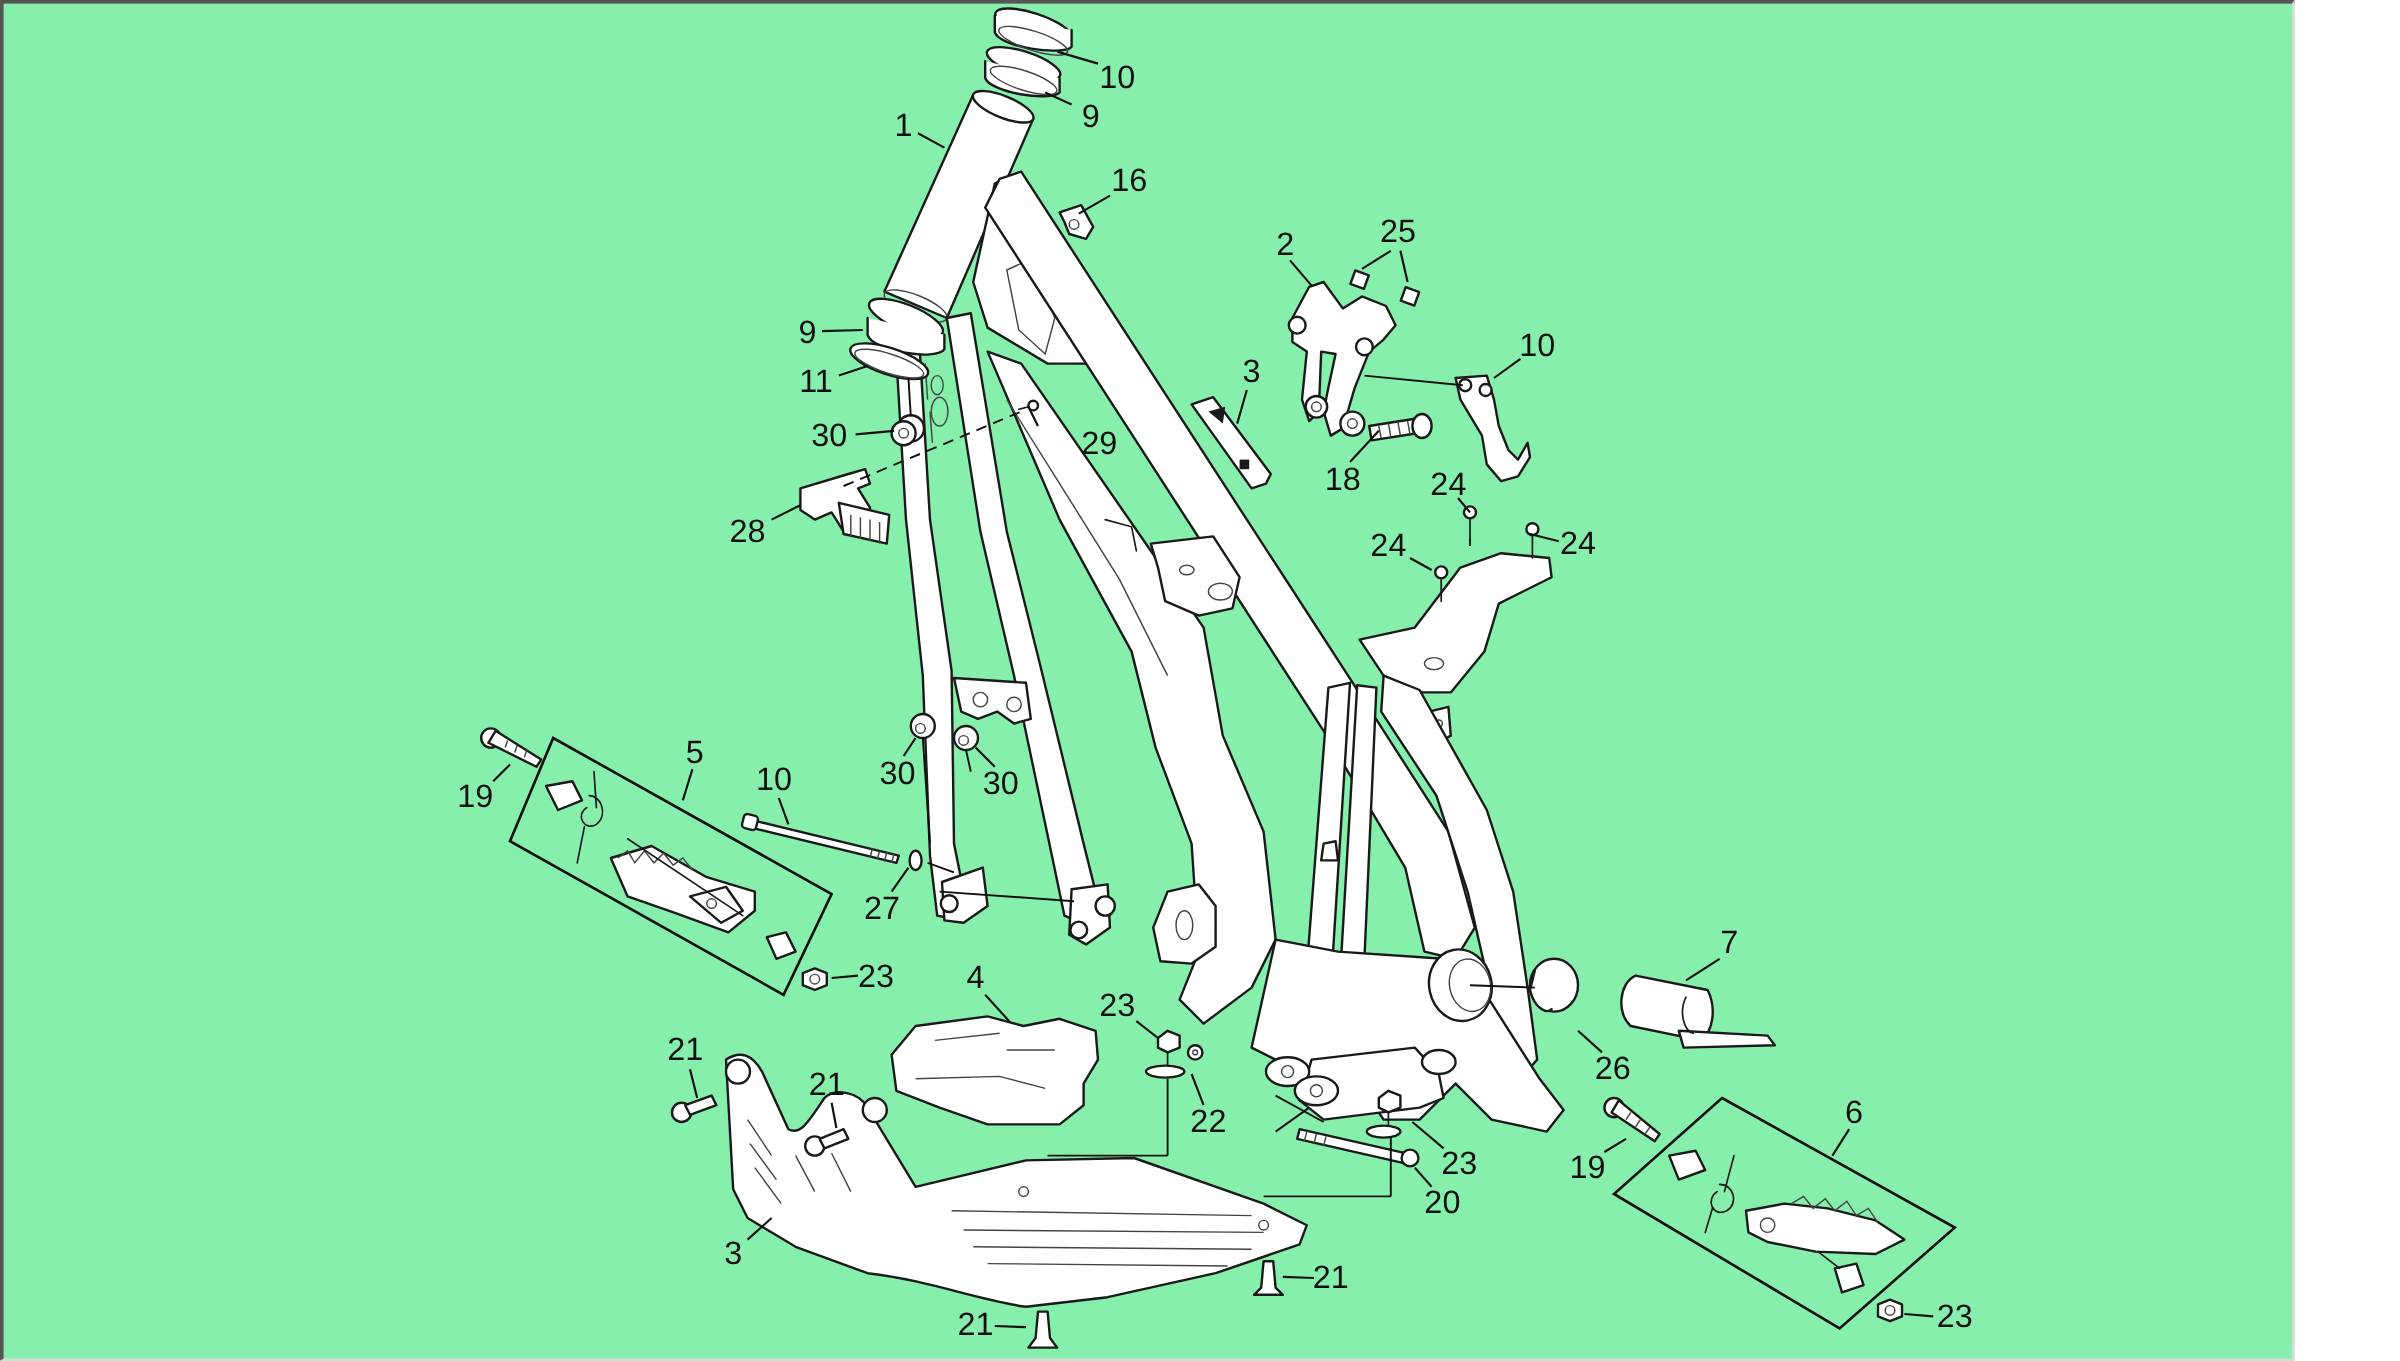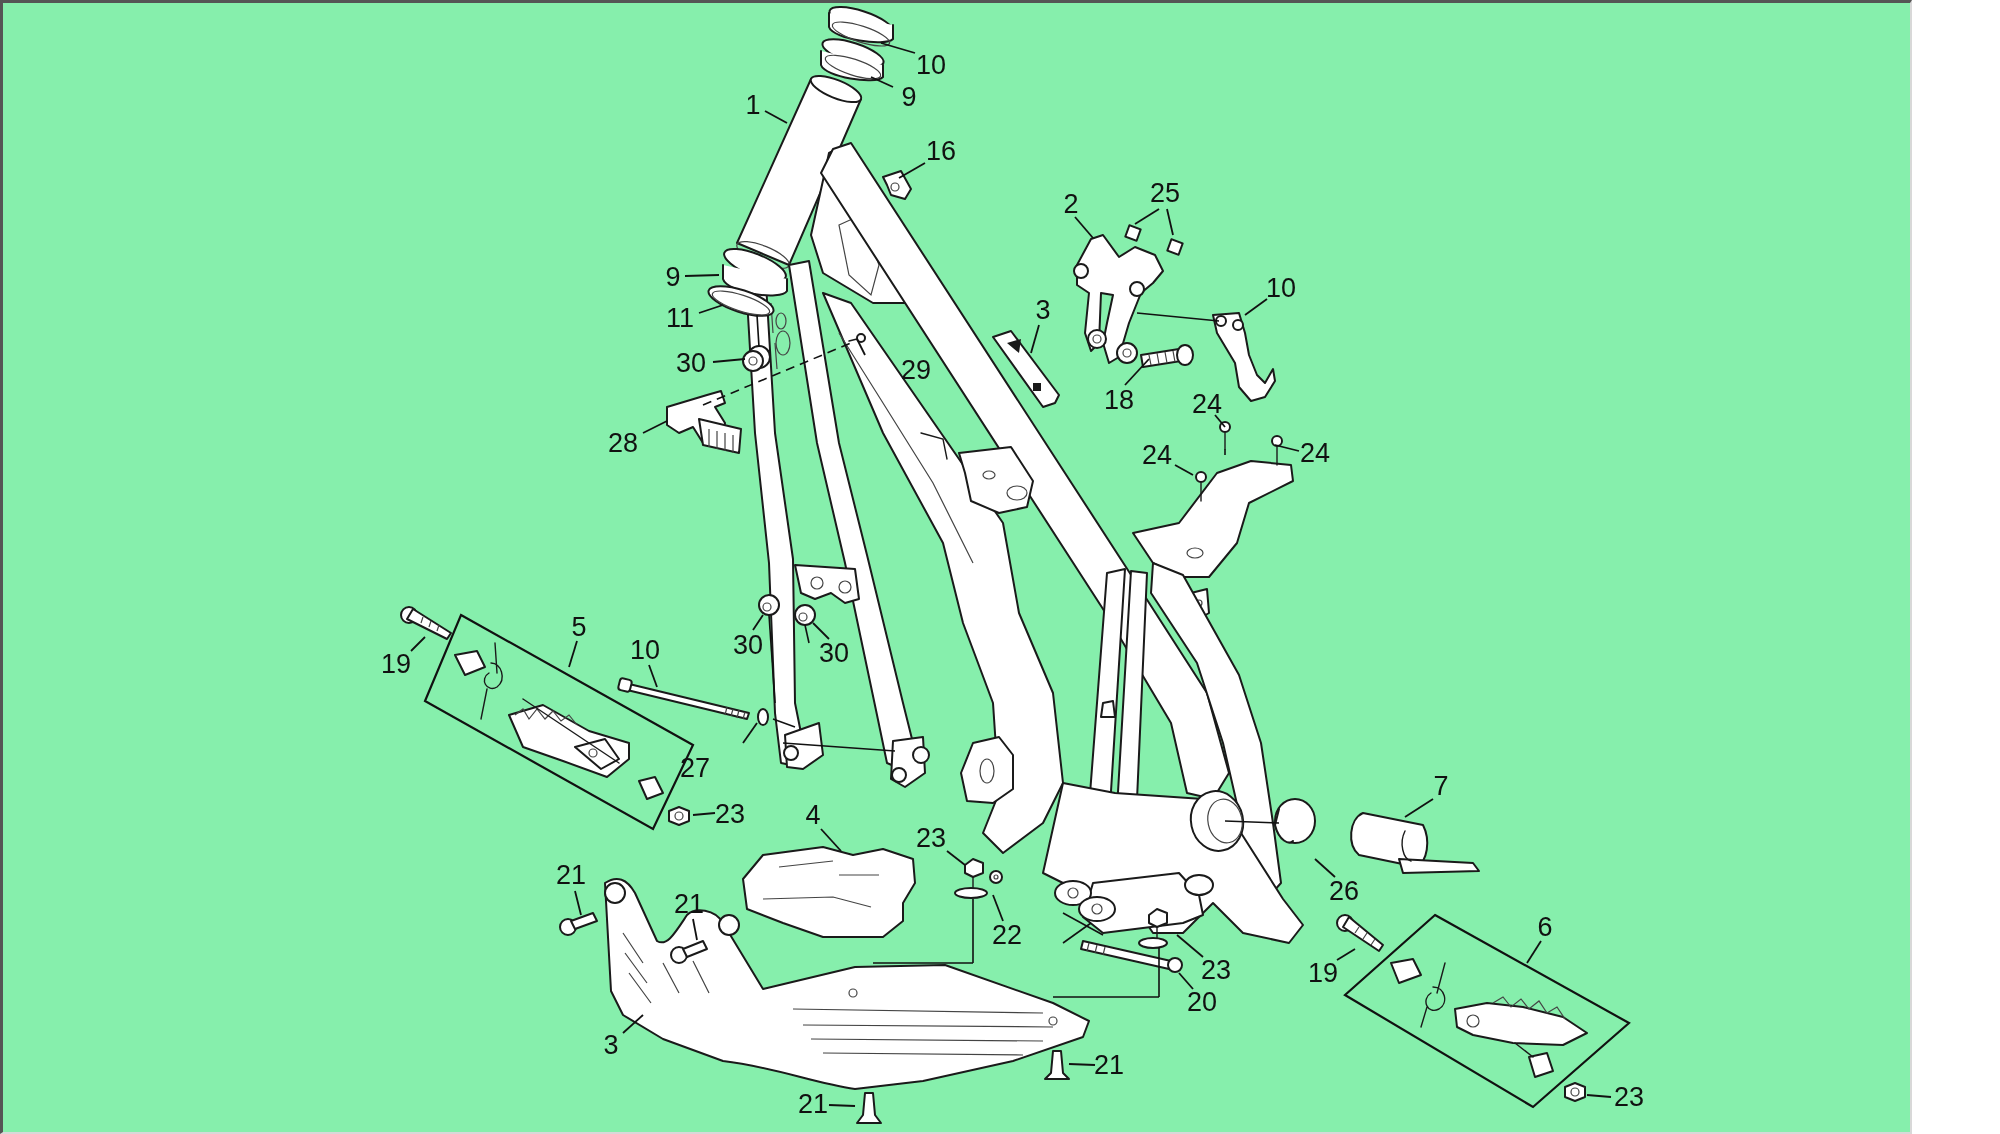--- a/index.html
+++ b/index.html
@@ -372,21 +372,21 @@
       <div class="callout" style="left: 670px; top: 274px;">9</div>
       <div class="callout" style="left: 677px; top: 315px;">11</div>
       <div class="callout" style="left: 688px; top: 360px;">30</div>
       <div class="callout" style="left: 913px; top: 367px;">29</div>
       <div class="callout" style="left: 620px; top: 440px;">28</div>
       <div class="callout" style="left: 745px; top: 642px;">30</div>
       <div class="callout" style="left: 831px; top: 650px;">30</div>
       <div class="callout" style="left: 393px; top: 661px;">19</div>
       <div class="callout" style="left: 576px; top: 624px;">5</div>
       <div class="callout" style="left: 642px; top: 647px;">10</div>
-      <div class="callout" style="left: 692px; top: 754px; margin-top: 11px;">27</div>
+      <div class="callout" style="left: 732px; top: 754px;">27</div>
       <div class="callout" style="left: 727px; top: 811px;">23</div>
       <div class="callout" style="left: 810px; top: 812px;">4</div>
       <div class="callout" style="left: 928px; top: 835px;">23</div>
       <div class="callout" style="left: 1004px; top: 932px;">22</div>
       <div class="callout" style="left: 568px; top: 872px;">21</div>
       <div class="callout" style="left: 686px; top: 901px;">21</div>
       <div class="callout" style="left: 608px; top: 1042px;">3</div>
       <div class="callout" style="left: 1106px; top: 1062px;">21</div>
       <div class="callout" style="left: 810px; top: 1101px;">21</div>
       <div class="callout" style="left: 1438px; top: 783px;">7</div>

